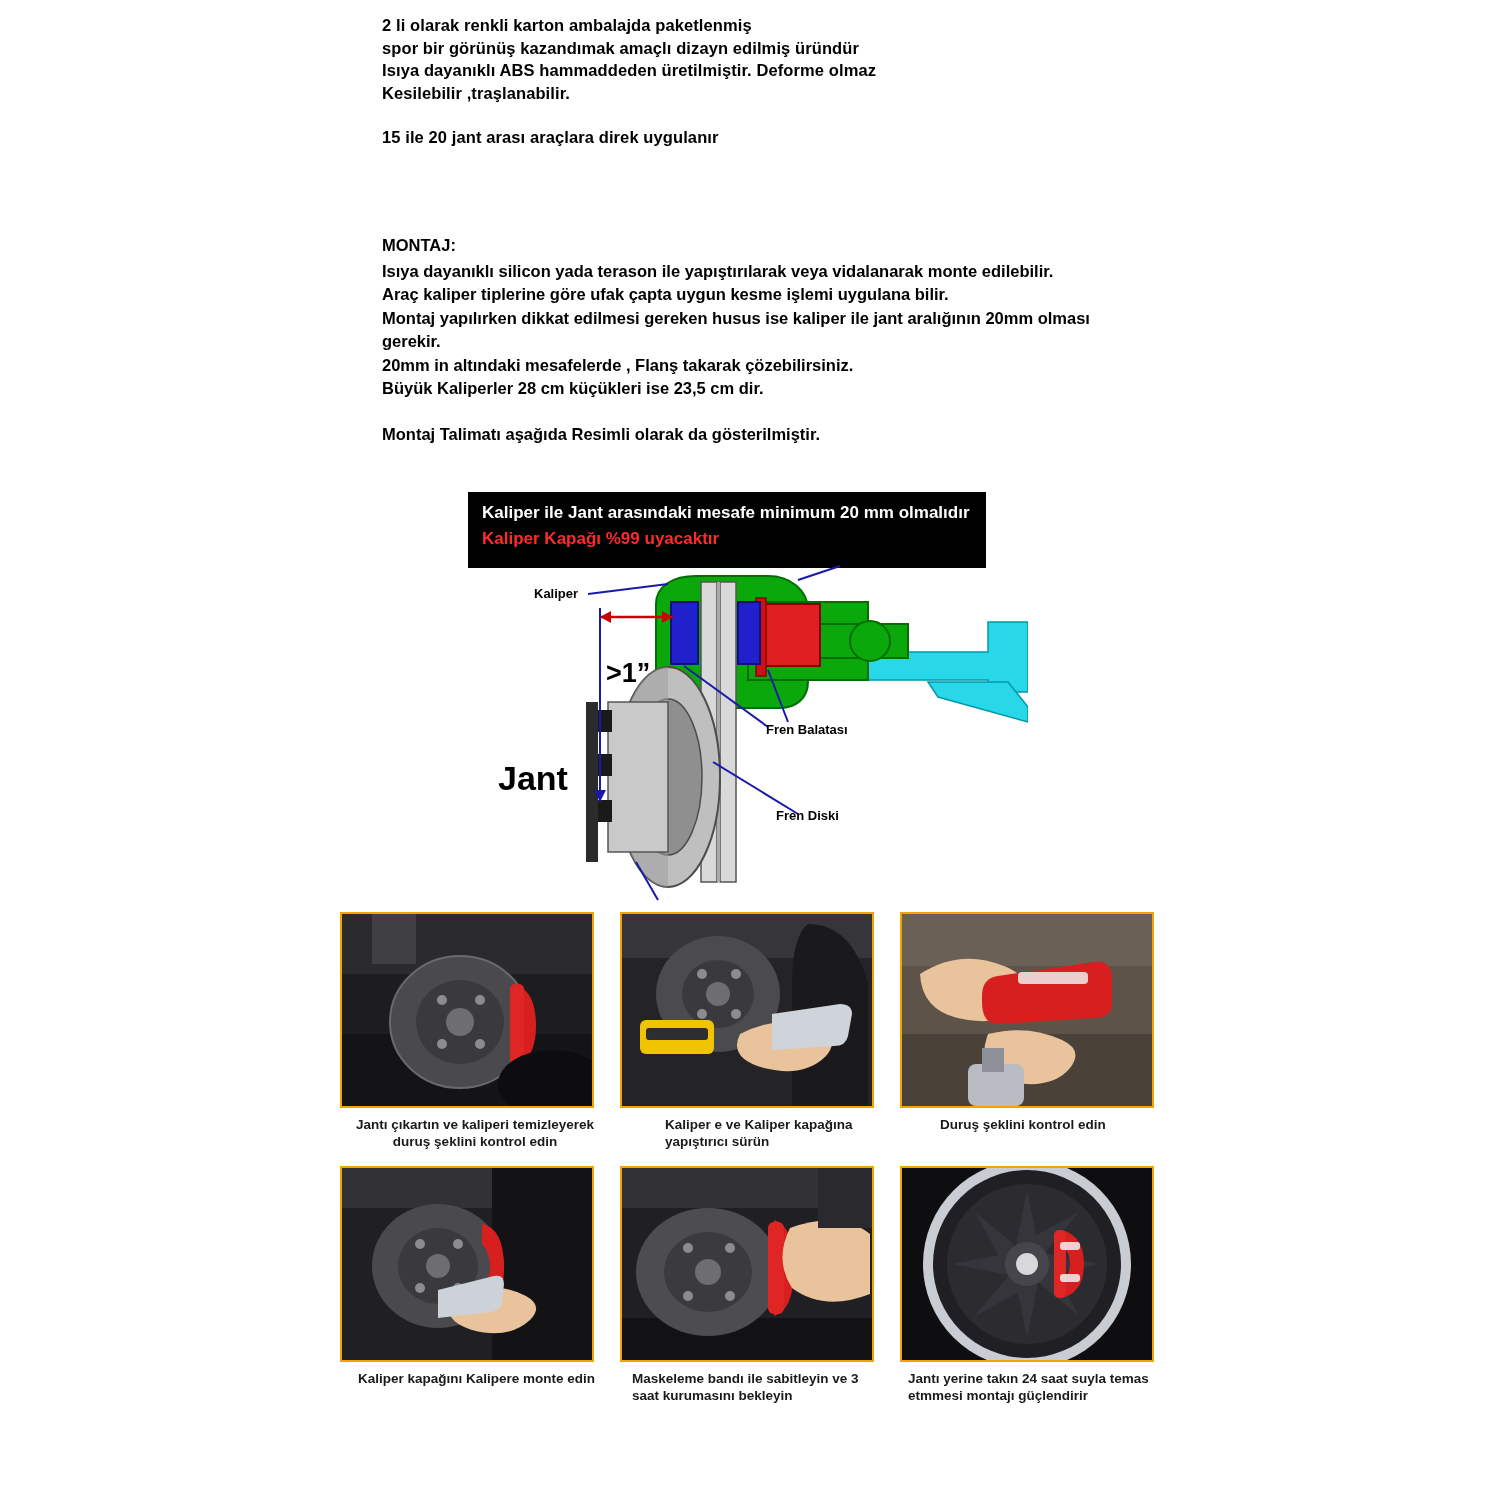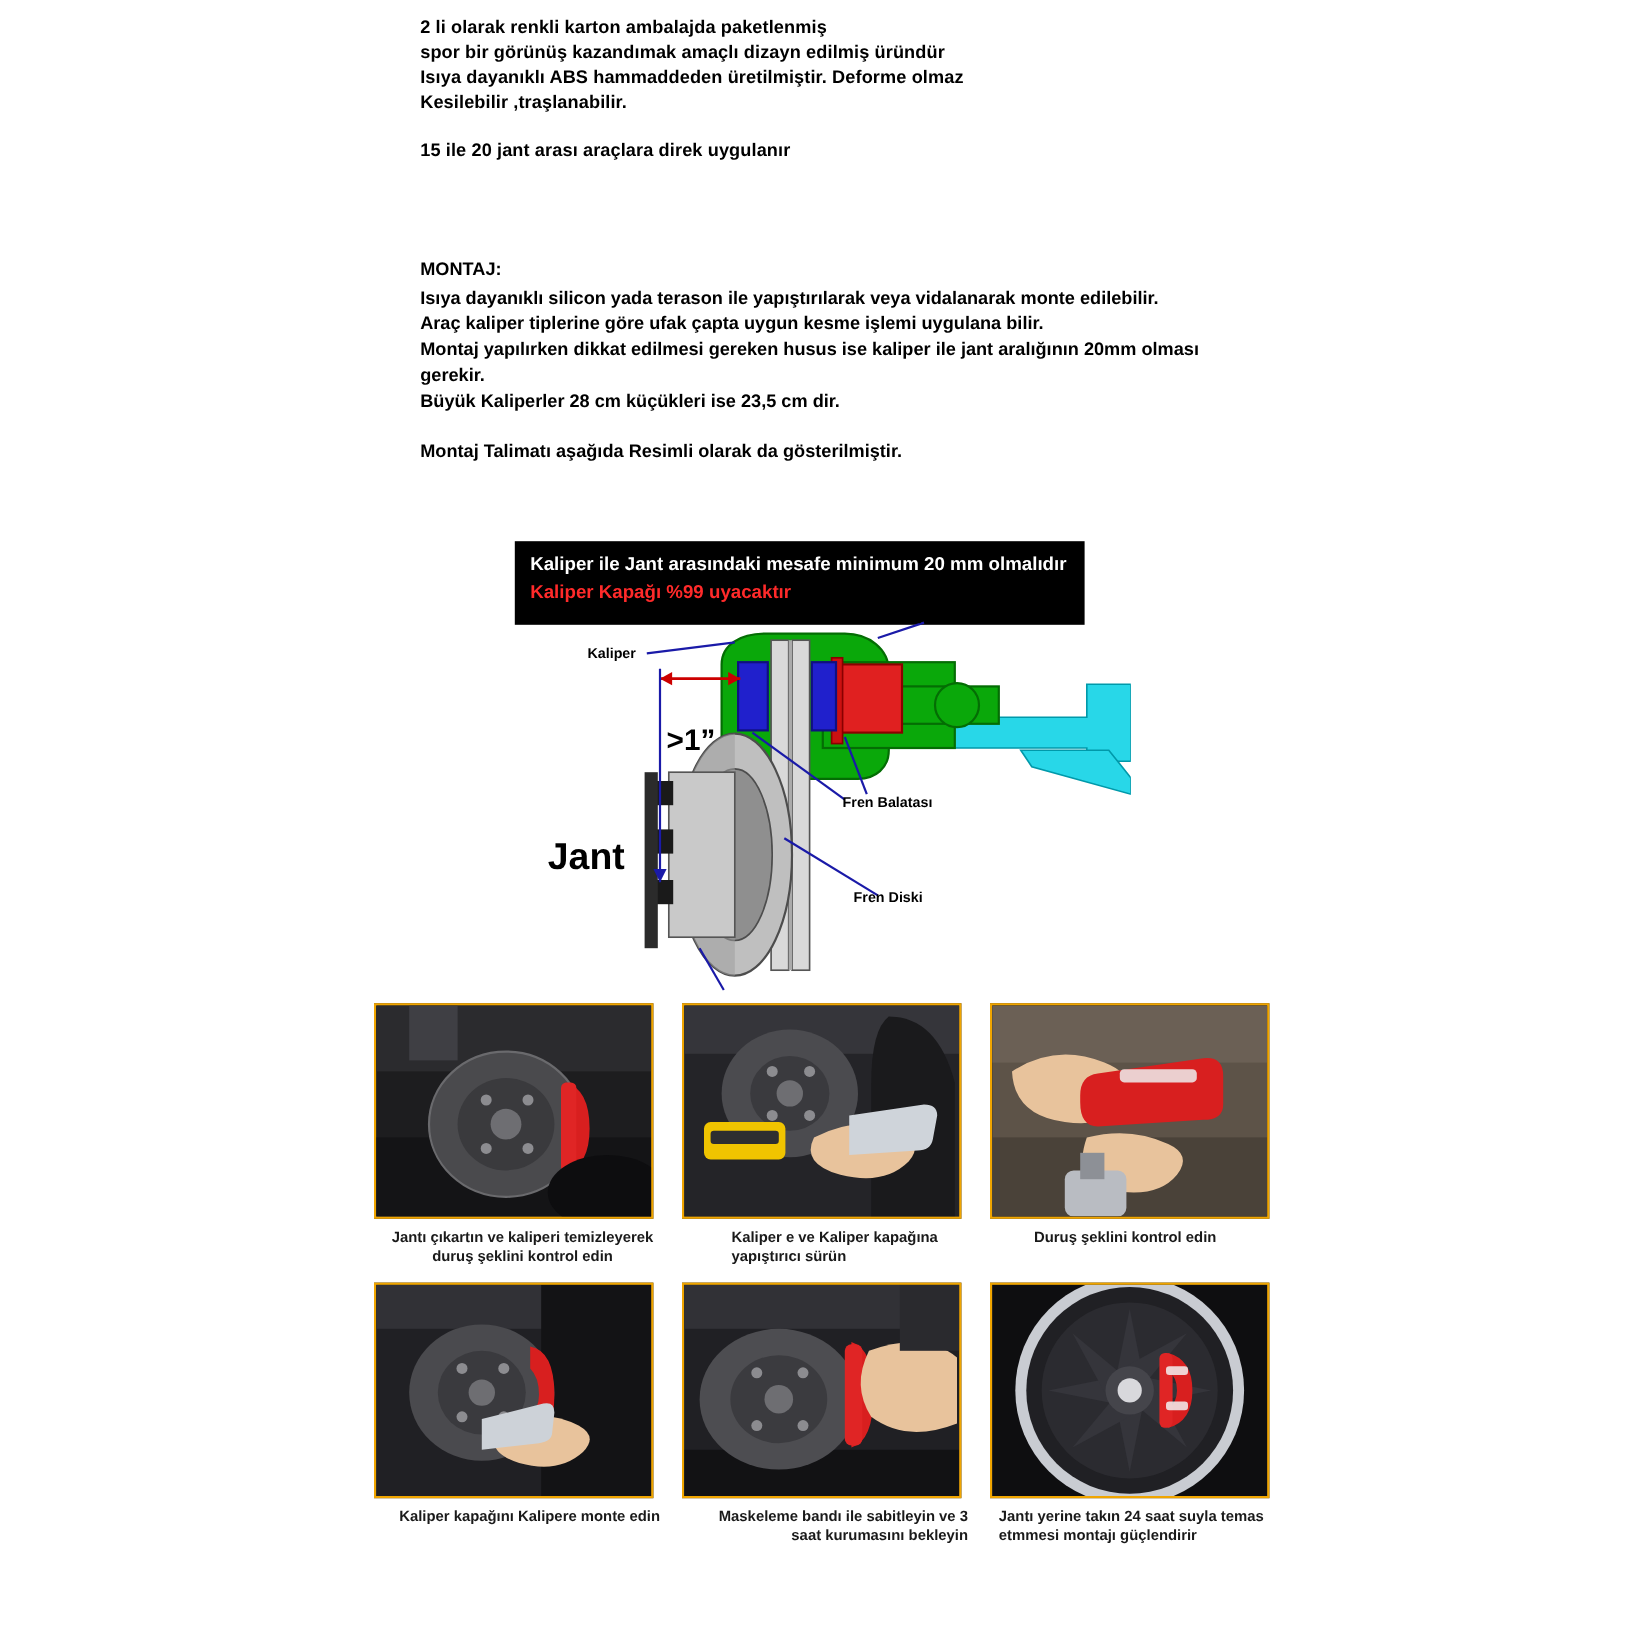--- a/index.html
+++ b/index.html
@@ -109,22 +109,22 @@
   .caption {
     font-size: 13.5px;
     font-weight: bold;
     line-height: 17px;
     padding-top: 8px;
     color: #1a1a1a;
   }
   .cap-indent-1 { padding-left: 10px; text-align: center; }
   .cap-indent-2 { padding-left: 40px; }
   .cap-indent-3 { padding-left: 45px; }
-  .cap-indent-4 { padding-left: 18px; text-align: right; }
-  .cap-indent-5 { padding-left: 12px; text-align: right; }
+  .cap-indent-4 { padding-left: 18px; }
+  .cap-indent-5 { padding-left: 12px; }
   .cap-indent-6 { padding-left: 8px; }
 
   .photo-frame svg { display: block; }
 </style>
 </head>
 <body>
 
 <div class="page">
 
   <div class="desc-block">
@@ -135,20 +135,21 @@
     <div class="desc-gap"></div>
     <p>15 ile 20  jant  arası   araçlara direk uygulanır</p>
   </div>
 
   <div class="montaj-block">
     <p class="montaj-title">MONTAJ:</p>
     <p>Isıya dayanıklı silicon yada terason ile yapıştırılarak veya  vidalanarak monte edilebilir.</p>
     <p>Araç kaliper tiplerine göre ufak çapta uygun kesme işlemi uygulana bilir.</p>
     <p>Montaj yapılırken dikkat edilmesi gereken husus ise kaliper ile jant aralığının 20mm olması</p>
     <p>gerekir.</p>
+    <p>20mm in altındaki mesafelerde , Flanş takarak çözebilirsiniz.</p>
     <p>Büyük Kaliperler 28 cm küçükleri ise 23,5 cm dir.</p>
     <div class="montaj-gap"></div>
     <p>Montaj Talimatı aşağıda Resimli olarak da gösterilmiştir.</p>
   </div>
 
   <div class="diagram">
 
     <div class="diagram-banner">
       <span>Kaliper ile Jant arasındaki mesafe minimum  20 mm olmalıdır </span><span class="red">Kaliper Kapağı %99 uyacaktır</span>
     </div>

